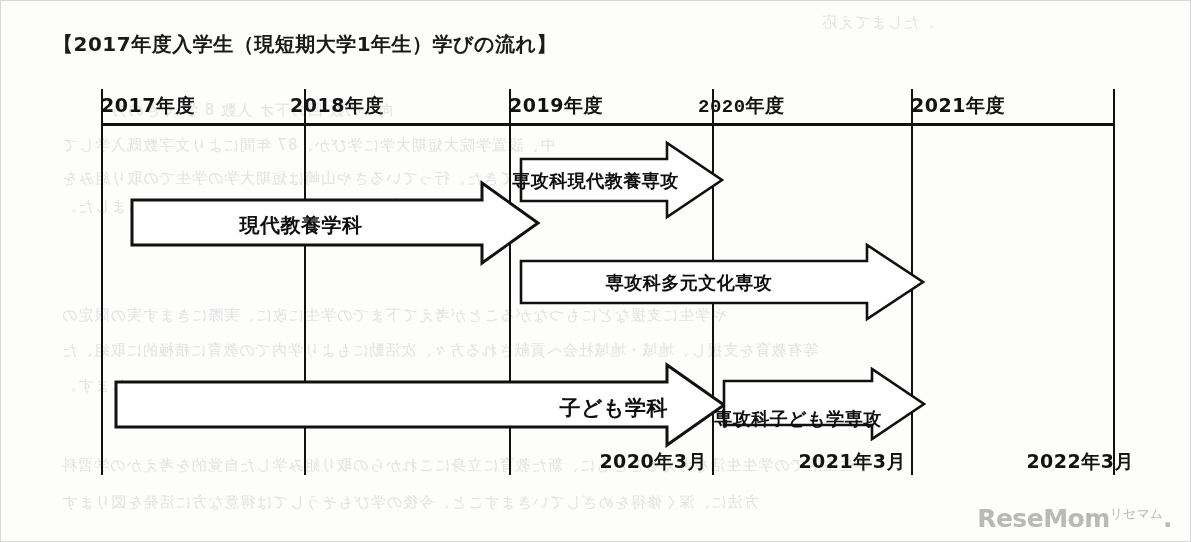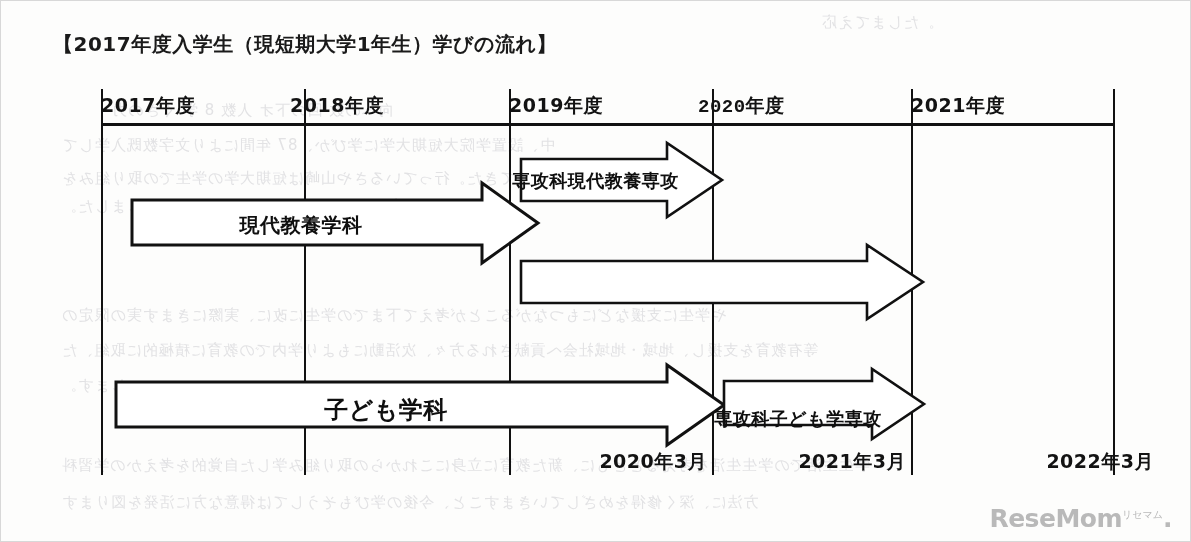--- a/index.html
+++ b/index.html
@@ -60,21 +60,21 @@
     pointer-events:none;
   }
   
   #wm{
     position:absolute;right:18px;bottom:8px;
     font-size:25px;font-weight:700;
     color:#b9b9b9;letter-spacing:-0.5px;
     font-family:"DejaVu Sans","Liberation Sans",sans-serif;
   }
   #wm .dot{color:#b9b9b9;}
-  #wm sup{font-size:10px;font-weight:400;vertical-align:super;letter-spacing:0;}
+  #wm sup{font-size:13px;font-weight:400;vertical-align:super;letter-spacing:0;}
 </style>
 </head>
 <body>
 
 <div id="page">
 
   <div id="bleed-layer">
       <div class="bleed" style="left: 820px; top: 12px;">。たしまてえ応</div>
       <div class="bleed" style="left: 110px; top: 100px;">向への数 回の下オ 人数 8 学 くさの力</div>
       <div class="bleed" style="left: 60px; top: 135px;">中、設置学院大短期大学に学びか、87 年間により文字数既入学して</div>
@@ -117,38 +117,39 @@
       <svg width="410" height="84" viewBox="0 0 410 84">
         <polygon points="2,19 352,19 352,2 408,42 352,82 352,64 2,64" fill="#ffffff" stroke="#111111" stroke-width="3" stroke-linejoin="miter"></polygon>
       </svg>
       <div class="alabel" style="top:31px;padding-right:58px;font-size:20px;">現代教養学科</div>
     </div>
 
     <div class="arrow" style="left:508px;top:242px;width:406px;height:78px;">
       <svg width="406" height="78" viewBox="0 0 406 78">
         <polygon points="2,18 348,18 348,2 404,39 348,76 348,60 2,60" fill="#ffffff" stroke="#111111" stroke-width="2.6" stroke-linejoin="miter"></polygon>
       </svg>
+      <div class="alabel" style="top:28px;padding-right:56px;">専攻科多元文化専攻</div>
     </div>
 
     <div class="arrow" style="left:103px;top:362px;width:612px;height:84px;">
       <svg width="612" height="84" viewBox="0 0 612 84">
         <polygon points="2,19 553,19 553,2 610,42 553,82 553,64 2,64" fill="#ffffff" stroke="#111111" stroke-width="3" stroke-linejoin="miter"></polygon>
       </svg>
-      <div class="alabel" style="top:31px;padding-right:58px;font-size:24px;">子ども学科</div>
+      <div class="alabel" style="top:31px;padding-right:58px;font-size:21px;text-align:right;">子ども学科</div>
     </div>
 
     <div class="arrow" style="left:711px;top:366px;width:204px;height:74px;">
       <svg width="204" height="74" viewBox="0 0 204 74">
         <polygon points="2,14 150,14 150,2 202,37 150,72 150,58 2,58" fill="#ffffff" stroke="#111111" stroke-width="2.6" stroke-linejoin="miter"></polygon>
       </svg>
       <div class="alabel" style="top:40px;padding-right:42px;">専攻科子ども学専攻</div>
     </div>
 
     <div class="datelbl" style="left:508px;width:198px;">2020年3月</div>
     <div class="datelbl" style="left:711px;width:194px;text-align:right;">2021年3月</div>
-    <div class="datelbl" style="left:956px;width:197px;">2022年3月</div>
+    <div class="datelbl" style="left:936px;width:197px;">2022年3月</div>
   </div>
 
   <div id="wm">
     <span>ReseMom</span><sup>リセマム</sup><span class="dot">.</span>
   </div>
 
 </div>
 
 </body></html>

